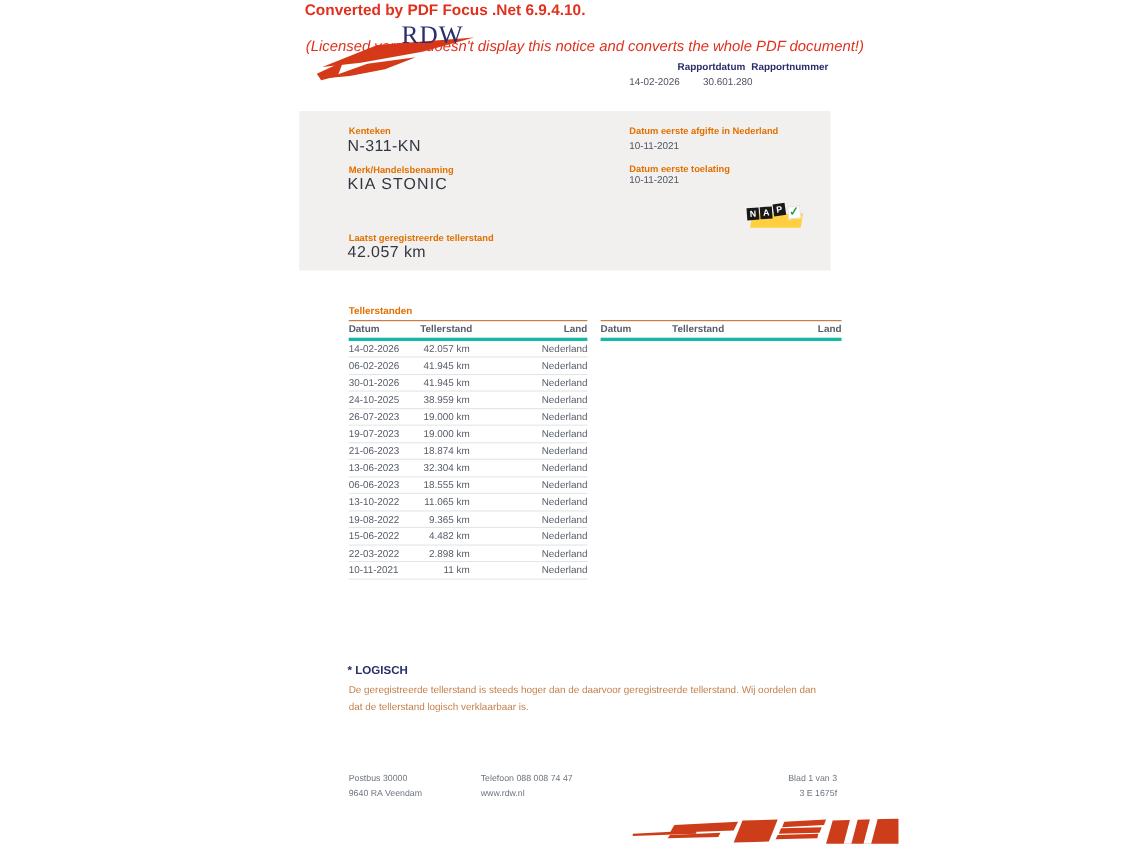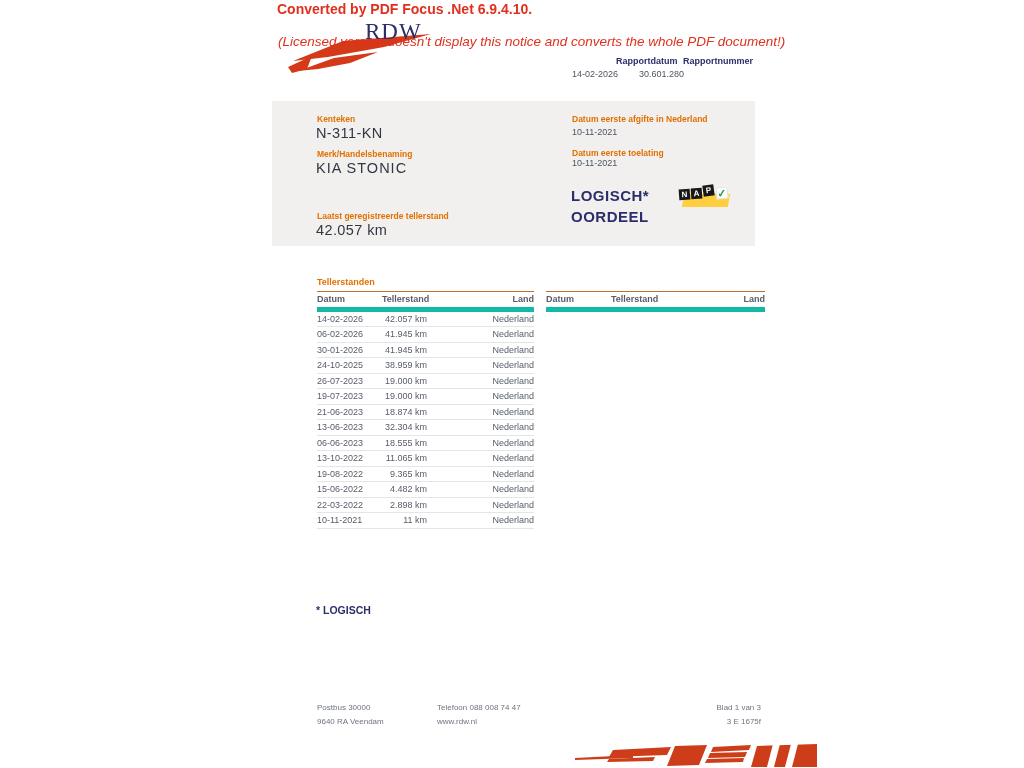--- a/index.html
+++ b/index.html
@@ -39,21 +39,21 @@
   .nap-check-tile { position:absolute; width:12px; height:12px; background:#ffffff;
                     color:#2f9e44; font-size:11px; font-weight:700; text-align:center;
                     line-height:12px; box-shadow:0 0 0 1px #e0e0e0 inset; }
 
   
   .section-title { left:285px; top:277px; font-size:9px; font-weight:700; color:#e17000; }
   .table { top:291px; }
   .t1 { left:285px; width:217px; }
   .t2 { left:514px; width:219px; }
   .thead { display:grid; grid-template-columns:65px 45px 1fr;
-           border-top:1px solid #c0702e; border-bottom:5px solid #14b8a6;
+           border-top:1px solid #c0702e; border-bottom:3px solid #14b8a6;
            padding:2px 0; }
   .th { font-size:9px; font-weight:700; color:#2b2e6a; line-height:10px; white-space:nowrap; }
   .trow { display:grid; grid-template-columns:65px 45px 1fr;
           border-bottom:1px solid #e5e5e5; padding:2px 0; }
   .tcell { font-size:9px; color:#565d68; line-height:10.5px; white-space:nowrap; }
   .trow .c1 { text-align:right; }
   .c2 { text-align:right; }
 
   
   .verdict-title { left:284px; top:604px; font-size:10.5px; font-weight:700; color:#2b2e6a; }
@@ -93,24 +93,20 @@
   <div class="abs lbl" style="left:285px; top:149px">Merk/Handelsbenaming</div>
   <div class="abs val-lg" style="left:284px; top:160px; letter-spacing:1px">KIA STONIC</div>
   <div class="abs lbl" style="left:285px; top:211px">Laatst geregistreerde tellerstand</div>
   <div class="abs val-lg" style="left:284px; top:222px">42.057 km</div>
 
   <div class="abs lbl" style="left:540px; top:114px">Datum eerste afgifte in Nederland</div>
   <div class="abs val-sm" style="left:540px; top:127px">10-11-2021</div>
   <div class="abs lbl" style="left:540px; top:148px">Datum eerste toelating</div>
   <div class="abs val-sm" style="left:540px; top:158px">10-11-2021</div>
 
-  <div class="abs oordeel">
-    <div>LOGISCH*</div>
-    <div>OORDEEL</div>
-  </div>
 
   <div class="abs nap">
     <div class="nap-yellow"></div>
     <div class="nap-tile" style="left:1px; top:5px; transform:rotate(-4deg)">N</div>
     <div class="nap-tile" style="left:13px; top:4px; transform:rotate(-4deg)">A</div>
     <div class="nap-tile" style="left:25px; top:1px; transform:rotate(-8deg)">P</div>
     <div class="nap-check-tile" style="left:38px; top:3px; transform:rotate(-6deg)">✓</div>
   </div>
 
   <div class="abs section-title">Tellerstanden</div>
@@ -197,20 +193,21 @@
 
   <div class="abs table t2">
     <div class="thead">
       <div class="tcell th c0">Datum</div>
       <div class="tcell th c1">Tellerstand</div>
       <div class="tcell th c2">Land</div>
     </div>
   </div>
 
   <div class="abs verdict-title">* LOGISCH</div>
+  <div class="abs verdict-text">De geregistreerde tellerstand is steeds hoger dan de daarvoor geregistreerde tellerstand. Wij oordelen dan dat de tellerstand logisch verklaarbaar is.</div>
 
   <div class="abs foot fr1 fleft">Postbus 30000</div>
   <div class="abs foot fr2 fleft">9640 RA Veendam</div>
   <div class="abs foot fr1 fmid">Telefoon 088 008 74 47</div>
   <div class="abs foot fr2 fmid">www.rdw.nl</div>
   <div class="abs foot fr1 fright">Blad 1 van 3</div>
   <div class="abs foot fr2 fright">3 E 1675f</div>
 
   <svg class="abs bottom-art" width="242" height="26" viewBox="0 0 242 26">
     <g fill="#ce3d1a">

